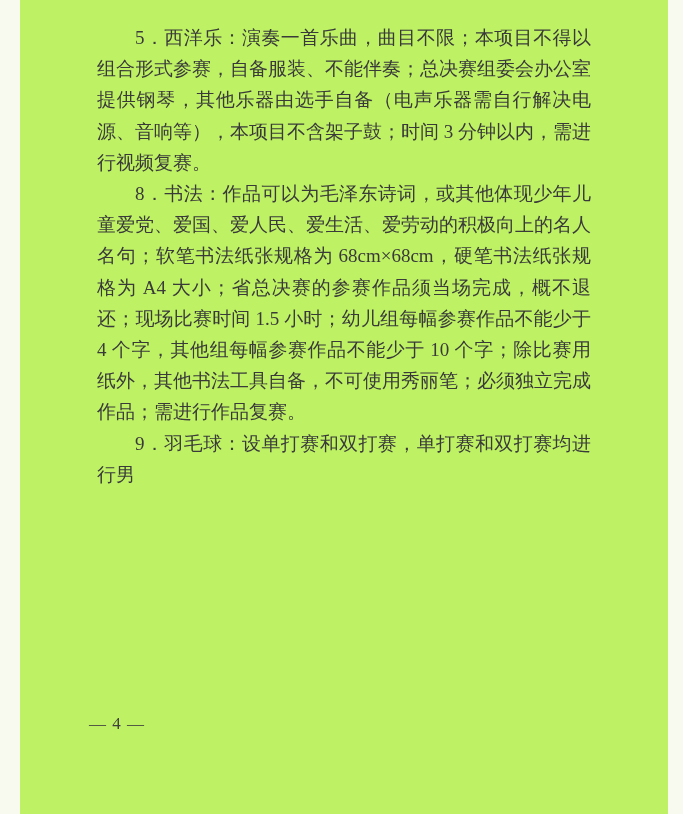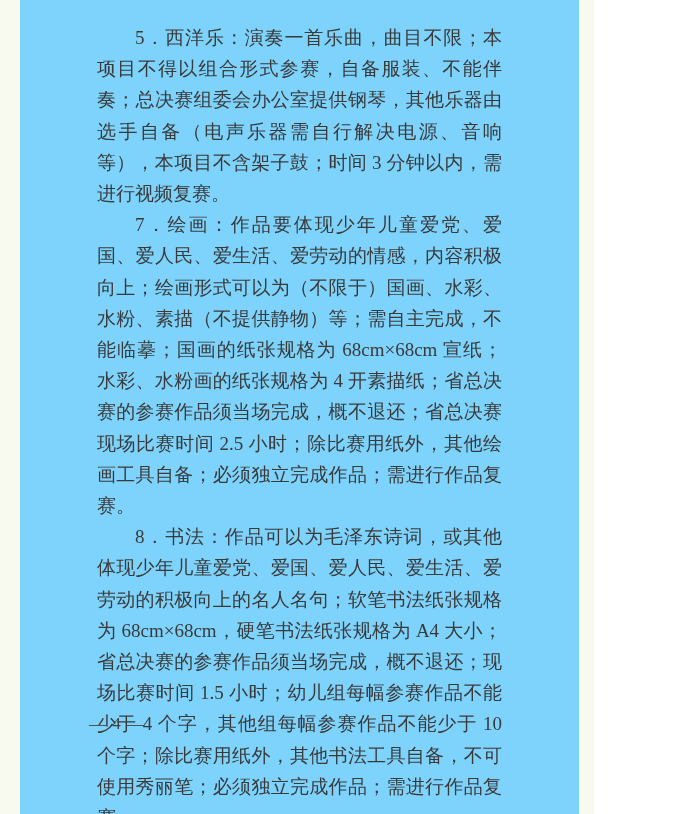--- a/index.html
+++ b/index.html
@@ -2,23 +2,23 @@
 <html><head>
 <meta charset="utf-8">
 <style>
   html, body {
     margin: 0;
     padding: 0;
     background: #ffffff;
   }
   .page {
     position: relative;
-    width: 594px;
+    width: 683px;
     height: 814px;
-    background: #7dd3fc;
+    background: #bef264;
     overflow: hidden;
     font-family: "Liberation Serif", "DejaVu Serif", serif;
   }
   .edge-strip {
     position: absolute;
     top: 0;
     height: 100%;
     background: #f8faef;
   }
   .edge-left  { left: 0;  width: 20px; }
@@ -50,19 +50,18 @@
 </style>
 </head>
 <body>
 
 <div class="page">
   <div class="edge-strip edge-left"></div>
   <div class="edge-strip edge-right"></div>
 
   <div class="content">
     <p class="para">5．西洋乐：演奏一首乐曲，曲目不限；本项目不得以组合形式参赛，自备服装、不能伴奏；总决赛组委会办公室提供钢琴，其他乐器由选手自备（电声乐器需自行解决电源、音响等），本项目不含架子鼓；时间 3 分钟以内，需进行视频复赛。</p>
-    <p class="para">7．绘画：作品要体现少年儿童爱党、爱国、爱人民、爱生活、爱劳动的情感，内容积极向上；绘画形式可以为（不限于）国画、水彩、水粉、素描（不提供静物）等；需自主完成，不能临摹；国画的纸张规格为 68cm×68cm 宣纸；水彩、水粉画的纸张规格为 4 开素描纸；省总决赛的参赛作品须当场完成，概不退还；省总决赛现场比赛时间 2.5 小时；除比赛用纸外，其他绘画工具自备；必须独立完成作品；需进行作品复赛。</p>
     <p class="para">8．书法：作品可以为毛泽东诗词，或其他体现少年儿童爱党、爱国、爱人民、爱生活、爱劳动的积极向上的名人名句；软笔书法纸张规格为 68cm×68cm，硬笔书法纸张规格为 A4 大小；省总决赛的参赛作品须当场完成，概不退还；现场比赛时间 1.5 小时；幼儿组每幅参赛作品不能少于 4 个字，其他组每幅参赛作品不能少于 10 个字；除比赛用纸外，其他书法工具自备，不可使用秀丽笔；必须独立完成作品；需进行作品复赛。</p>
     <p class="para">9．羽毛球：设单打赛和双打赛，单打赛和双打赛均进行男</p>
   </div>
 
   <div class="page-number">— 4 —</div>
 </div>
 
 </body></html>

